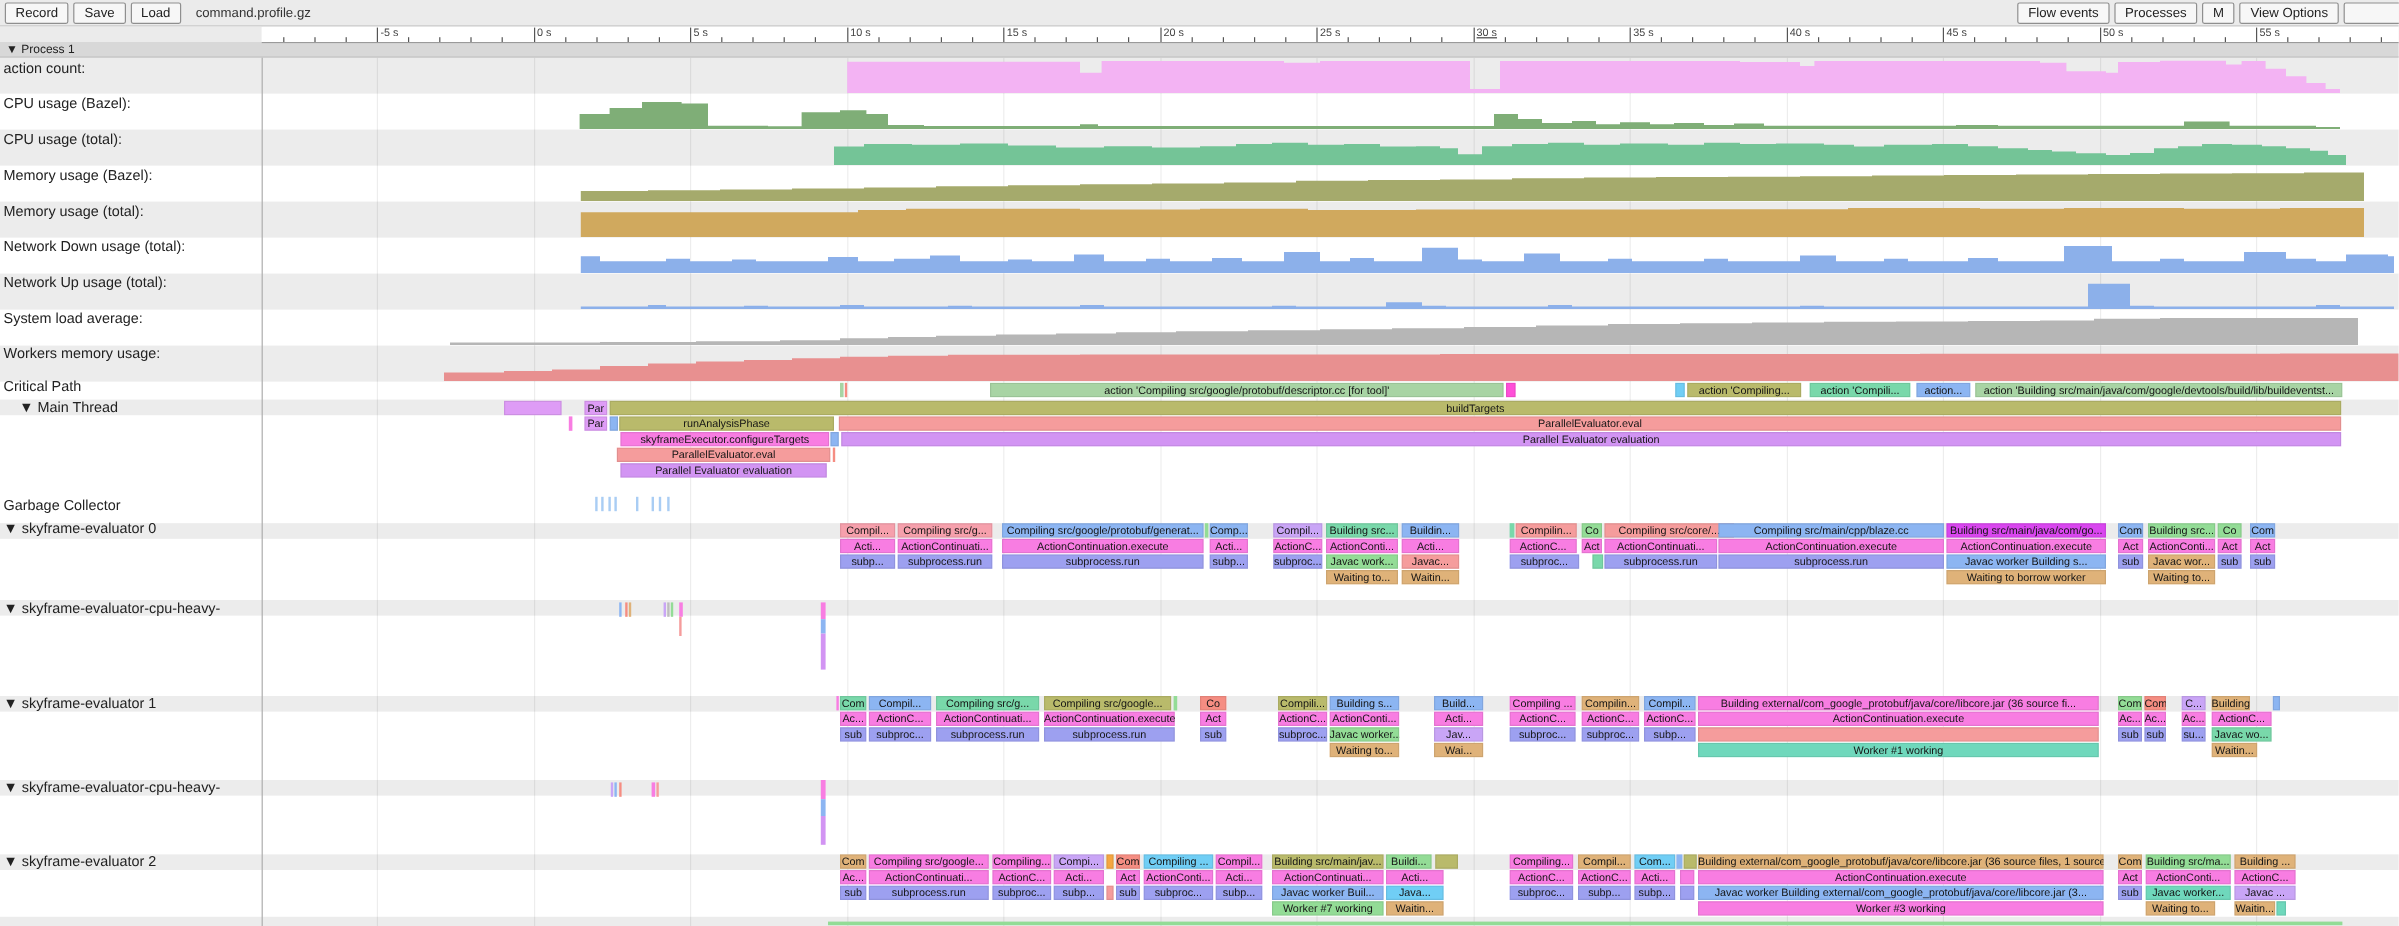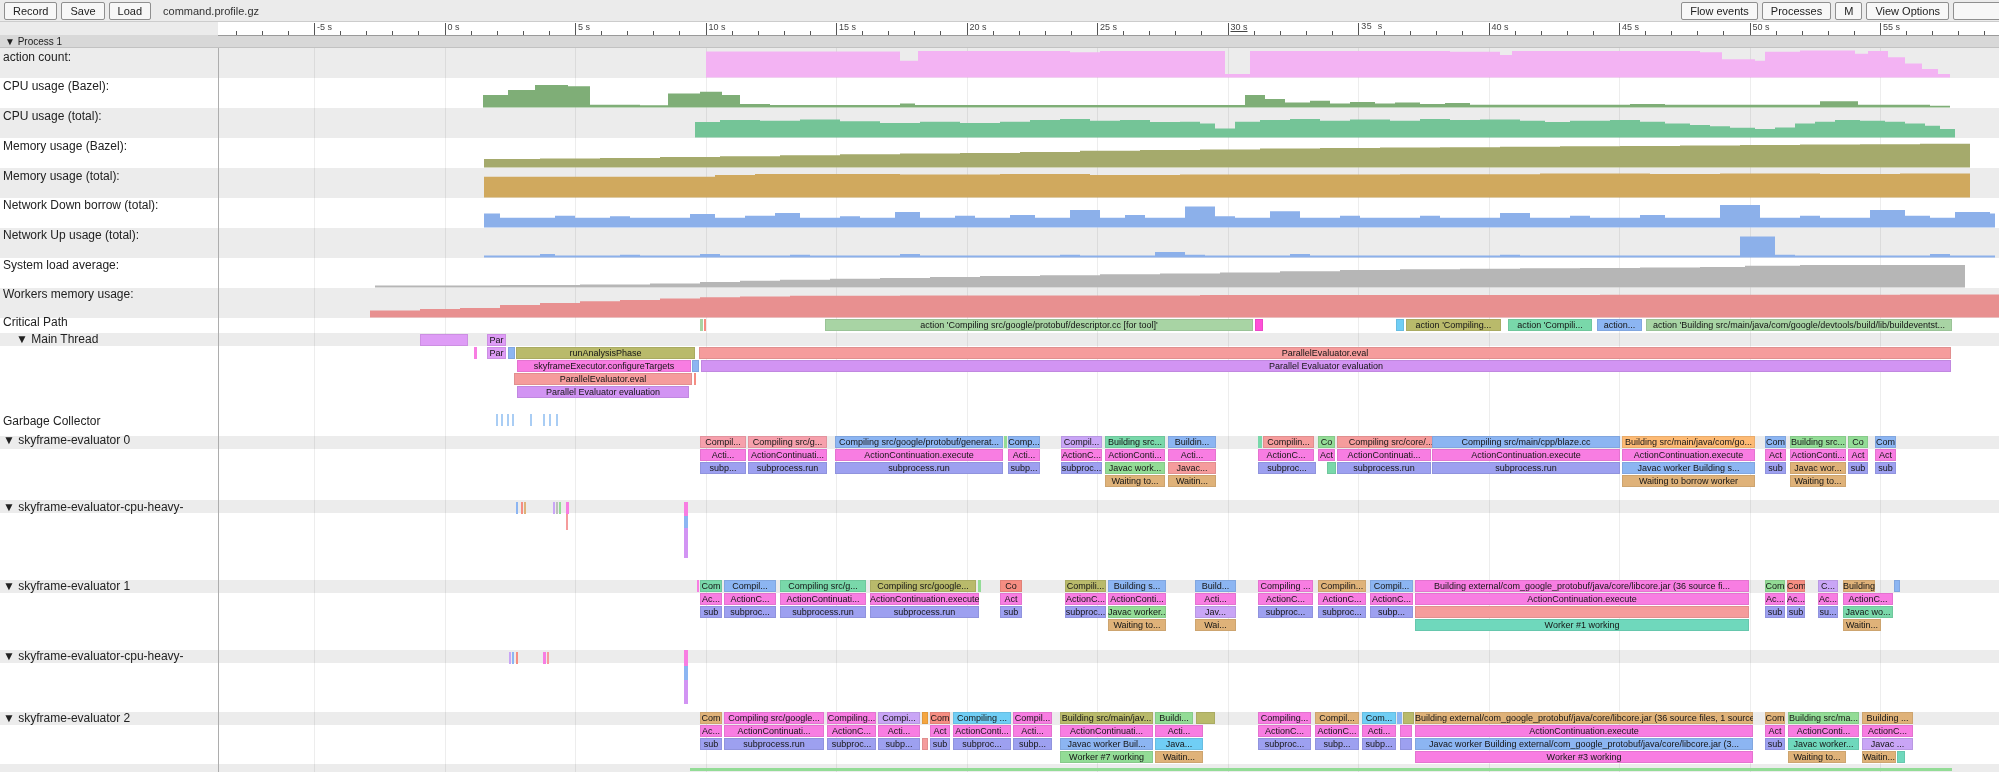--- a/index.html
+++ b/index.html
@@ -89,20 +89,21 @@
     <div class="bar" style="left: 704px; top: 319px; width: 2px; background: rgb(245, 141, 130);"></div>
     <div class="bar" style="left: 825px; top: 319px; width: 428px; background: rgb(168, 212, 164); box-shadow: rgba(0, 0, 0, 0.08) 0px 0px 0px 1px inset;">action 'Compiling src/google/protobuf/descriptor.cc [for tool]'</div>
     <div class="bar" style="left: 1255px; top: 319px; width: 8px; background: rgb(255, 79, 216); box-shadow: rgba(0, 0, 0, 0.08) 0px 0px 0px 1px inset;"></div>
     <div class="bar" style="left: 1396px; top: 319px; width: 8px; background: rgb(112, 206, 245); box-shadow: rgba(0, 0, 0, 0.08) 0px 0px 0px 1px inset;"></div>
     <div class="bar" style="left: 1406px; top: 319px; width: 95px; background: rgb(185, 186, 107); box-shadow: rgba(0, 0, 0, 0.08) 0px 0px 0px 1px inset;">action 'Compiling...</div>
     <div class="bar" style="left: 1508px; top: 319px; width: 84px; background: rgb(121, 216, 170); box-shadow: rgba(0, 0, 0, 0.08) 0px 0px 0px 1px inset;">action 'Compili...</div>
     <div class="bar" style="left: 1597px; top: 319px; width: 45px; background: rgb(140, 181, 242); box-shadow: rgba(0, 0, 0, 0.08) 0px 0px 0px 1px inset;">action...</div>
     <div class="bar" style="left: 1646px; top: 319px; width: 306px; background: rgb(168, 212, 164); box-shadow: rgba(0, 0, 0, 0.08) 0px 0px 0px 1px inset;">action 'Building src/main/java/com/google/devtools/build/lib/buildeventst...</div>
     <div class="bar" style="left: 420px; top: 334px; width: 40px; background: rgb(222, 156, 246); box-shadow: rgba(0, 0, 0, 0.08) 0px 0px 0px 1px inset; padding-left: 48px;">Lau...</div>
     <div class="bar" style="left: 487px; top: 334px; width: 19px; background: rgb(222, 156, 246); box-shadow: rgba(0, 0, 0, 0.08) 0px 0px 0px 1px inset;">Par</div>
+    <div class="bar" style="left: 508px; top: 334px; width: 1443px; background: rgb(185, 186, 107); box-shadow: rgba(0, 0, 0, 0.08) 0px 0px 0px 1px inset;">buildTargets</div>
     <div class="bar" style="left: 474px; top: 347px; width: 3px; background: rgb(248, 125, 226);"></div>
     <div class="bar" style="left: 487px; top: 347px; width: 19px; background: rgb(222, 156, 246); box-shadow: rgba(0, 0, 0, 0.08) 0px 0px 0px 1px inset;">Par</div>
     <div class="bar" style="left: 508px; top: 347px; width: 7px; background: rgb(140, 181, 242); box-shadow: rgba(0, 0, 0, 0.08) 0px 0px 0px 1px inset;"></div>
     <div class="bar" style="left: 516px; top: 347px; width: 179px; background: rgb(185, 186, 107); box-shadow: rgba(0, 0, 0, 0.08) 0px 0px 0px 1px inset;">runAnalysisPhase</div>
     <div class="bar" style="left: 699px; top: 347px; width: 1252px; background: rgb(245, 156, 156); box-shadow: rgba(0, 0, 0, 0.08) 0px 0px 0px 1px inset;">ParallelEvaluator.eval</div>
     <div class="bar" style="left: 517px; top: 360px; width: 174px; background: rgb(248, 125, 226); box-shadow: rgba(0, 0, 0, 0.08) 0px 0px 0px 1px inset;">skyframeExecutor.configureTargets</div>
     <div class="bar" style="left: 692px; top: 360px; width: 7px; background: rgb(140, 181, 242); box-shadow: rgba(0, 0, 0, 0.08) 0px 0px 0px 1px inset;"></div>
     <div class="bar" style="left: 701px; top: 360px; width: 1250px; background: rgb(210, 148, 243); box-shadow: rgba(0, 0, 0, 0.08) 0px 0px 0px 1px inset;">Parallel Evaluator evaluation</div>
     <div class="bar" style="left: 514px; top: 373px; width: 178px; background: rgb(245, 156, 156); box-shadow: rgba(0, 0, 0, 0.08) 0px 0px 0px 1px inset;">ParallelEvaluator.eval</div>
     <div class="bar" style="left: 694px; top: 373px; width: 2px; background: rgb(245, 141, 130);"></div>
@@ -113,21 +114,21 @@
     <div class="bar" style="left: 1004px; top: 436px; width: 3px; background: rgb(147, 220, 150);"></div>
     <div class="bar" style="left: 1008px; top: 436px; width: 32px; background: rgb(140, 181, 242); box-shadow: rgba(0, 0, 0, 0.08) 0px 0px 0px 1px inset;">Comp...</div>
     <div class="bar" style="left: 1061px; top: 436px; width: 41px; background: rgb(201, 165, 246); box-shadow: rgba(0, 0, 0, 0.08) 0px 0px 0px 1px inset;">Compil...</div>
     <div class="bar" style="left: 1105px; top: 436px; width: 60px; background: rgb(121, 216, 170); box-shadow: rgba(0, 0, 0, 0.08) 0px 0px 0px 1px inset;">Building src...</div>
     <div class="bar" style="left: 1168px; top: 436px; width: 48px; background: rgb(140, 181, 242); box-shadow: rgba(0, 0, 0, 0.08) 0px 0px 0px 1px inset;">Buildin...</div>
     <div class="bar" style="left: 1258px; top: 436px; width: 4px; background: rgb(121, 216, 170);"></div>
     <div class="bar" style="left: 1263px; top: 436px; width: 51px; background: rgb(245, 156, 156); box-shadow: rgba(0, 0, 0, 0.08) 0px 0px 0px 1px inset;">Compilin...</div>
     <div class="bar" style="left: 1318px; top: 436px; width: 17px; background: rgb(147, 220, 150); box-shadow: rgba(0, 0, 0, 0.08) 0px 0px 0px 1px inset;">Co</div>
     <div class="bar" style="left: 1337px; top: 436px; width: 108px; background: rgb(245, 156, 156); box-shadow: rgba(0, 0, 0, 0.08) 0px 0px 0px 1px inset;">Compiling src/core/...</div>
     <div class="bar" style="left: 1432px; top: 436px; width: 188px; background: rgb(140, 181, 242); box-shadow: rgba(0, 0, 0, 0.08) 0px 0px 0px 1px inset;">Compiling src/main/cpp/blaze.cc</div>
-    <div class="bar" style="left: 1622px; top: 436px; width: 133px; background: #fdba74; box-shadow: rgba(0, 0, 0, 0.08) 0px 0px 0px 1px inset;">Building src/main/java/com/go...</div>
+    <div class="bar" style="left: 1622px; top: 436px; width: 133px; background: #d946ef; box-shadow: rgba(0, 0, 0, 0.08) 0px 0px 0px 1px inset;">Building src/main/java/com/go...</div>
     <div class="bar" style="left: 1765px; top: 436px; width: 21px; background: rgb(140, 181, 242); box-shadow: rgba(0, 0, 0, 0.08) 0px 0px 0px 1px inset;">Com</div>
     <div class="bar" style="left: 1790px; top: 436px; width: 56px; background: rgb(147, 220, 150); box-shadow: rgba(0, 0, 0, 0.08) 0px 0px 0px 1px inset;">Building src...</div>
     <div class="bar" style="left: 1848px; top: 436px; width: 20px; background: rgb(147, 220, 150); box-shadow: rgba(0, 0, 0, 0.08) 0px 0px 0px 1px inset;">Co</div>
     <div class="bar" style="left: 1875px; top: 436px; width: 21px; background: rgb(140, 181, 242); box-shadow: rgba(0, 0, 0, 0.08) 0px 0px 0px 1px inset;">Com</div>
     <div class="bar" style="left: 700px; top: 449px; width: 46px; background: rgb(248, 125, 226); box-shadow: rgba(0, 0, 0, 0.08) 0px 0px 0px 1px inset;">Acti...</div>
     <div class="bar" style="left: 748px; top: 449px; width: 79px; background: rgb(248, 125, 226); box-shadow: rgba(0, 0, 0, 0.08) 0px 0px 0px 1px inset;">ActionContinuati...</div>
     <div class="bar" style="left: 835px; top: 449px; width: 168px; background: rgb(248, 125, 226); box-shadow: rgba(0, 0, 0, 0.08) 0px 0px 0px 1px inset;">ActionContinuation.execute</div>
     <div class="bar" style="left: 1008px; top: 449px; width: 32px; background: rgb(248, 125, 226); box-shadow: rgba(0, 0, 0, 0.08) 0px 0px 0px 1px inset;">Acti...</div>
     <div class="bar" style="left: 1061px; top: 449px; width: 41px; background: rgb(248, 125, 226); box-shadow: rgba(0, 0, 0, 0.08) 0px 0px 0px 1px inset;">ActionC...</div>
     <div class="bar" style="left: 1105px; top: 449px; width: 60px; background: rgb(248, 125, 226); box-shadow: rgba(0, 0, 0, 0.08) 0px 0px 0px 1px inset;">ActionConti...</div>
@@ -303,21 +304,21 @@
     <div class="tick" style="left: 547px; top: 652px; width: 2px; height: 12px; background: rgb(245, 156, 156);"></div>
     <div class="tick" style="left: 684px; top: 650px; width: 4px; height: 16px; background: rgb(248, 125, 226);"></div>
     <div class="tick" style="left: 684px; top: 666px; width: 4px; height: 14px; background: rgb(140, 181, 242);"></div>
     <div class="tick" style="left: 684px; top: 680px; width: 4px; height: 24px; background: rgb(210, 148, 243);"></div>
     <div class="tick" style="left: 690px; top: 768px; width: 1262px; height: 3px; background: rgb(147, 220, 150);"></div>
     <div class="side-label" style="top: 50px;">action count:</div>
     <div class="side-label" style="top: 79px;">CPU usage (Bazel):</div>
     <div class="side-label" style="top: 109px;">CPU usage (total):</div>
     <div class="side-label" style="top: 139px;">Memory usage (Bazel):</div>
     <div class="side-label" style="top: 169px;">Memory usage (total):</div>
-    <div class="side-label" style="top: 198px;">Network Down borrow (total):</div>
+    <div class="side-label" style="top: 198px;">Network Down usage (total):</div>
     <div class="side-label" style="top: 228px;">Network Up usage (total):</div>
     <div class="side-label" style="top: 258px;">System load average:</div>
     <div class="side-label" style="top: 287px;">Workers memory usage:</div>
     <div class="side-label" style="top: 315px;">Critical Path</div>
     <div class="side-label" style="top: 332px; margin-left: 13px;">▼ Main Thread</div>
     <div class="side-label" style="top: 414px;">Garbage Collector</div>
     <div class="side-label" style="top: 433px;">▼ skyframe-evaluator 0</div>
     <div class="side-label" style="top: 500px;">▼ skyframe-evaluator-cpu-heavy-</div>
     <div class="side-label" style="top: 579px;">▼ skyframe-evaluator 1</div>
     <div class="side-label" style="top: 649px;">▼ skyframe-evaluator-cpu-heavy-</div>
@@ -373,21 +374,21 @@
       <div class="rt" style="left: 931.2px; height: 4px;"></div>
       <div class="rt" style="left: 957.3px; height: 4px;"></div>
       <div class="rt" style="left: 983.4px; height: 4px;"></div>
       <div class="rt" style="left: 1009.5px; height: 12px;"></div>
       <div class="rl" style="left: 1012.5px; text-decoration: underline;">30 s</div>
       <div class="rt" style="left: 1035.6px; height: 4px;"></div>
       <div class="rt" style="left: 1061.7px; height: 4px;"></div>
       <div class="rt" style="left: 1087.8px; height: 4px;"></div>
       <div class="rt" style="left: 1113.9px; height: 4px;"></div>
       <div class="rt" style="left: 1140px; height: 12px;"></div>
-      <div class="rl" style="left: 1143px; font-family: Liberation Mono, monospace;">35 s</div>
+      <div class="rl" style="left: 1143px;">35 s</div>
       <div class="rt" style="left: 1166.1px; height: 4px;"></div>
       <div class="rt" style="left: 1192.2px; height: 4px;"></div>
       <div class="rt" style="left: 1218.3px; height: 4px;"></div>
       <div class="rt" style="left: 1244.4px; height: 4px;"></div>
       <div class="rt" style="left: 1270.5px; height: 12px;"></div>
       <div class="rl" style="left: 1273.5px;">40 s</div>
       <div class="rt" style="left: 1296.6px; height: 4px;"></div>
       <div class="rt" style="left: 1322.7px; height: 4px;"></div>
       <div class="rt" style="left: 1348.8px; height: 4px;"></div>
       <div class="rt" style="left: 1374.9px; height: 4px;"></div>

